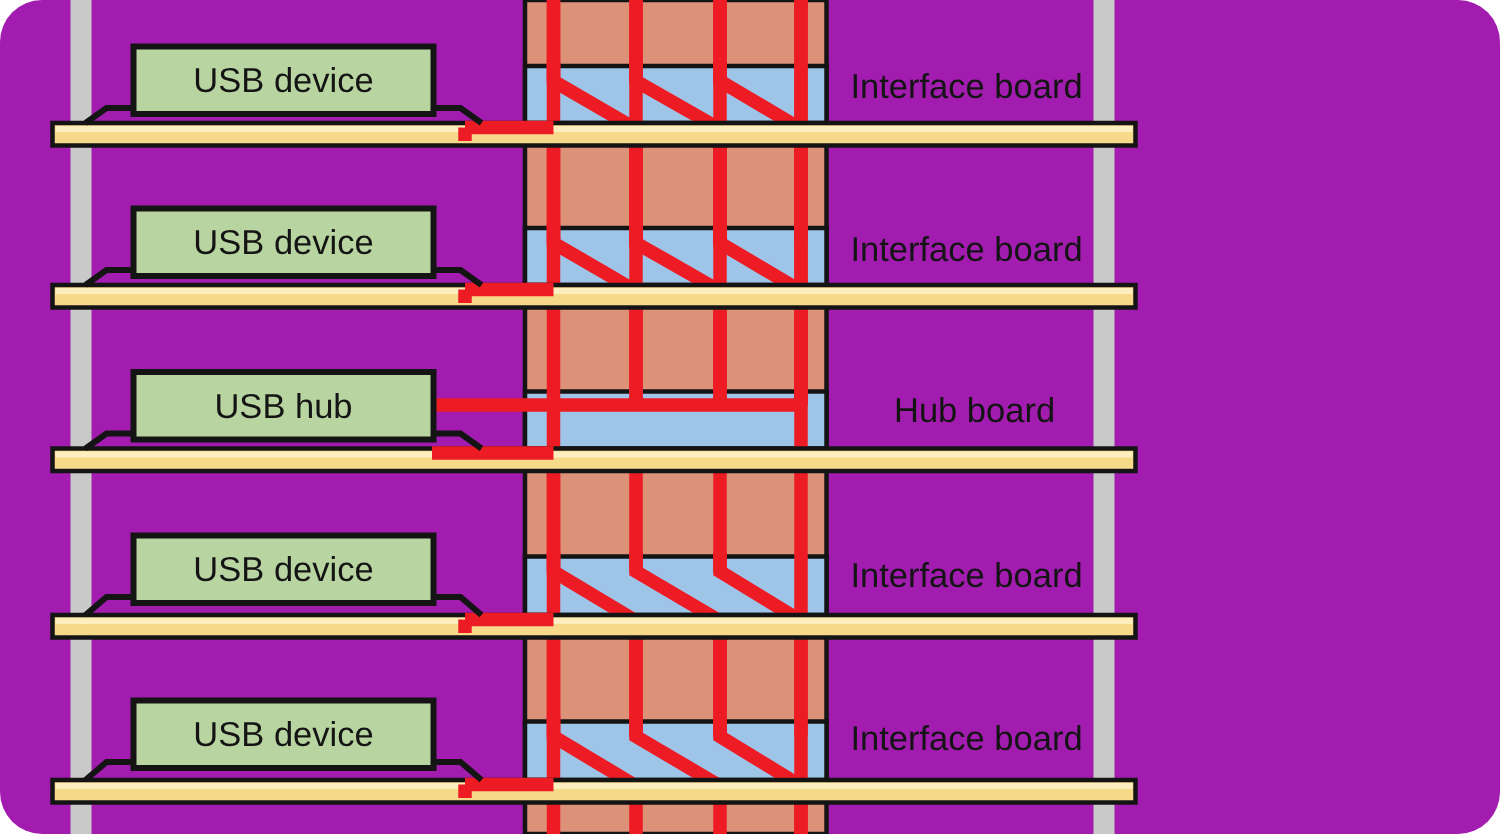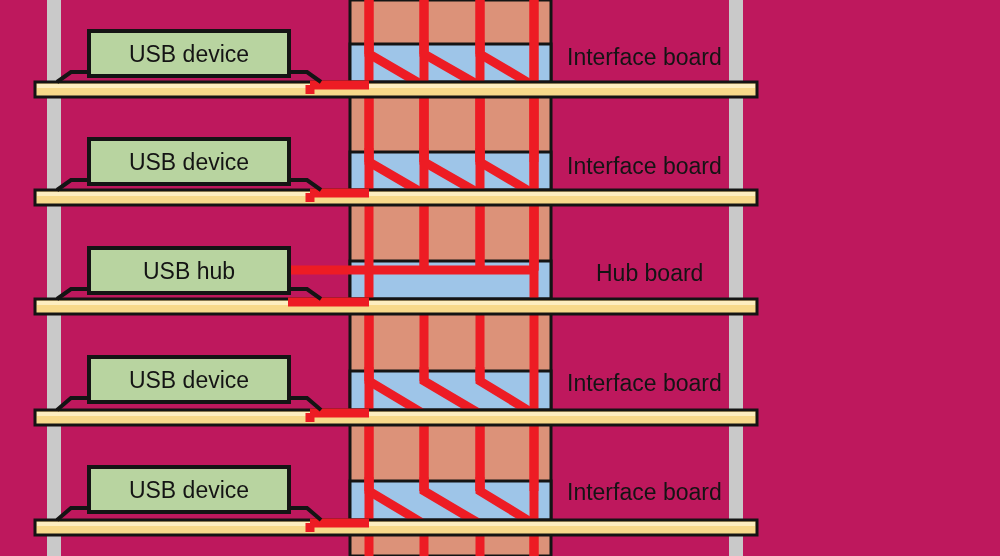--- a/index.html
+++ b/index.html
@@ -1,18 +1,18 @@
 <!DOCTYPE html>
 <html><head>
 <meta charset="utf-8">
 <style>
   html,body{margin:0;padding:0;background:#ffffff;}
   body{width:1000px;height:556px;overflow:hidden;
        font-family:"Liberation Sans", sans-serif;}
-  #stage{position:relative;width:1000px;height:556px;background:#be185d;}
+  #stage{position:relative;width:1000px;height:556px;background:#a21caf;border-radius:28px;}
   svg.diagram{position:absolute;left:0;top:0;width:1000px;height:556px;display:block;}
   .lbl{font-family:"Liberation Sans", sans-serif;font-size:23px;fill:#141414;}
   .boxlbl{font-family:"Liberation Sans", sans-serif;font-size:23px;fill:#141414;text-anchor:middle;}
 </style>
 </head>
 <body>
 
 <div id="stage">
   <svg class="diagram" viewBox="0 0 1000 556">
     <g id="layer-rails">

